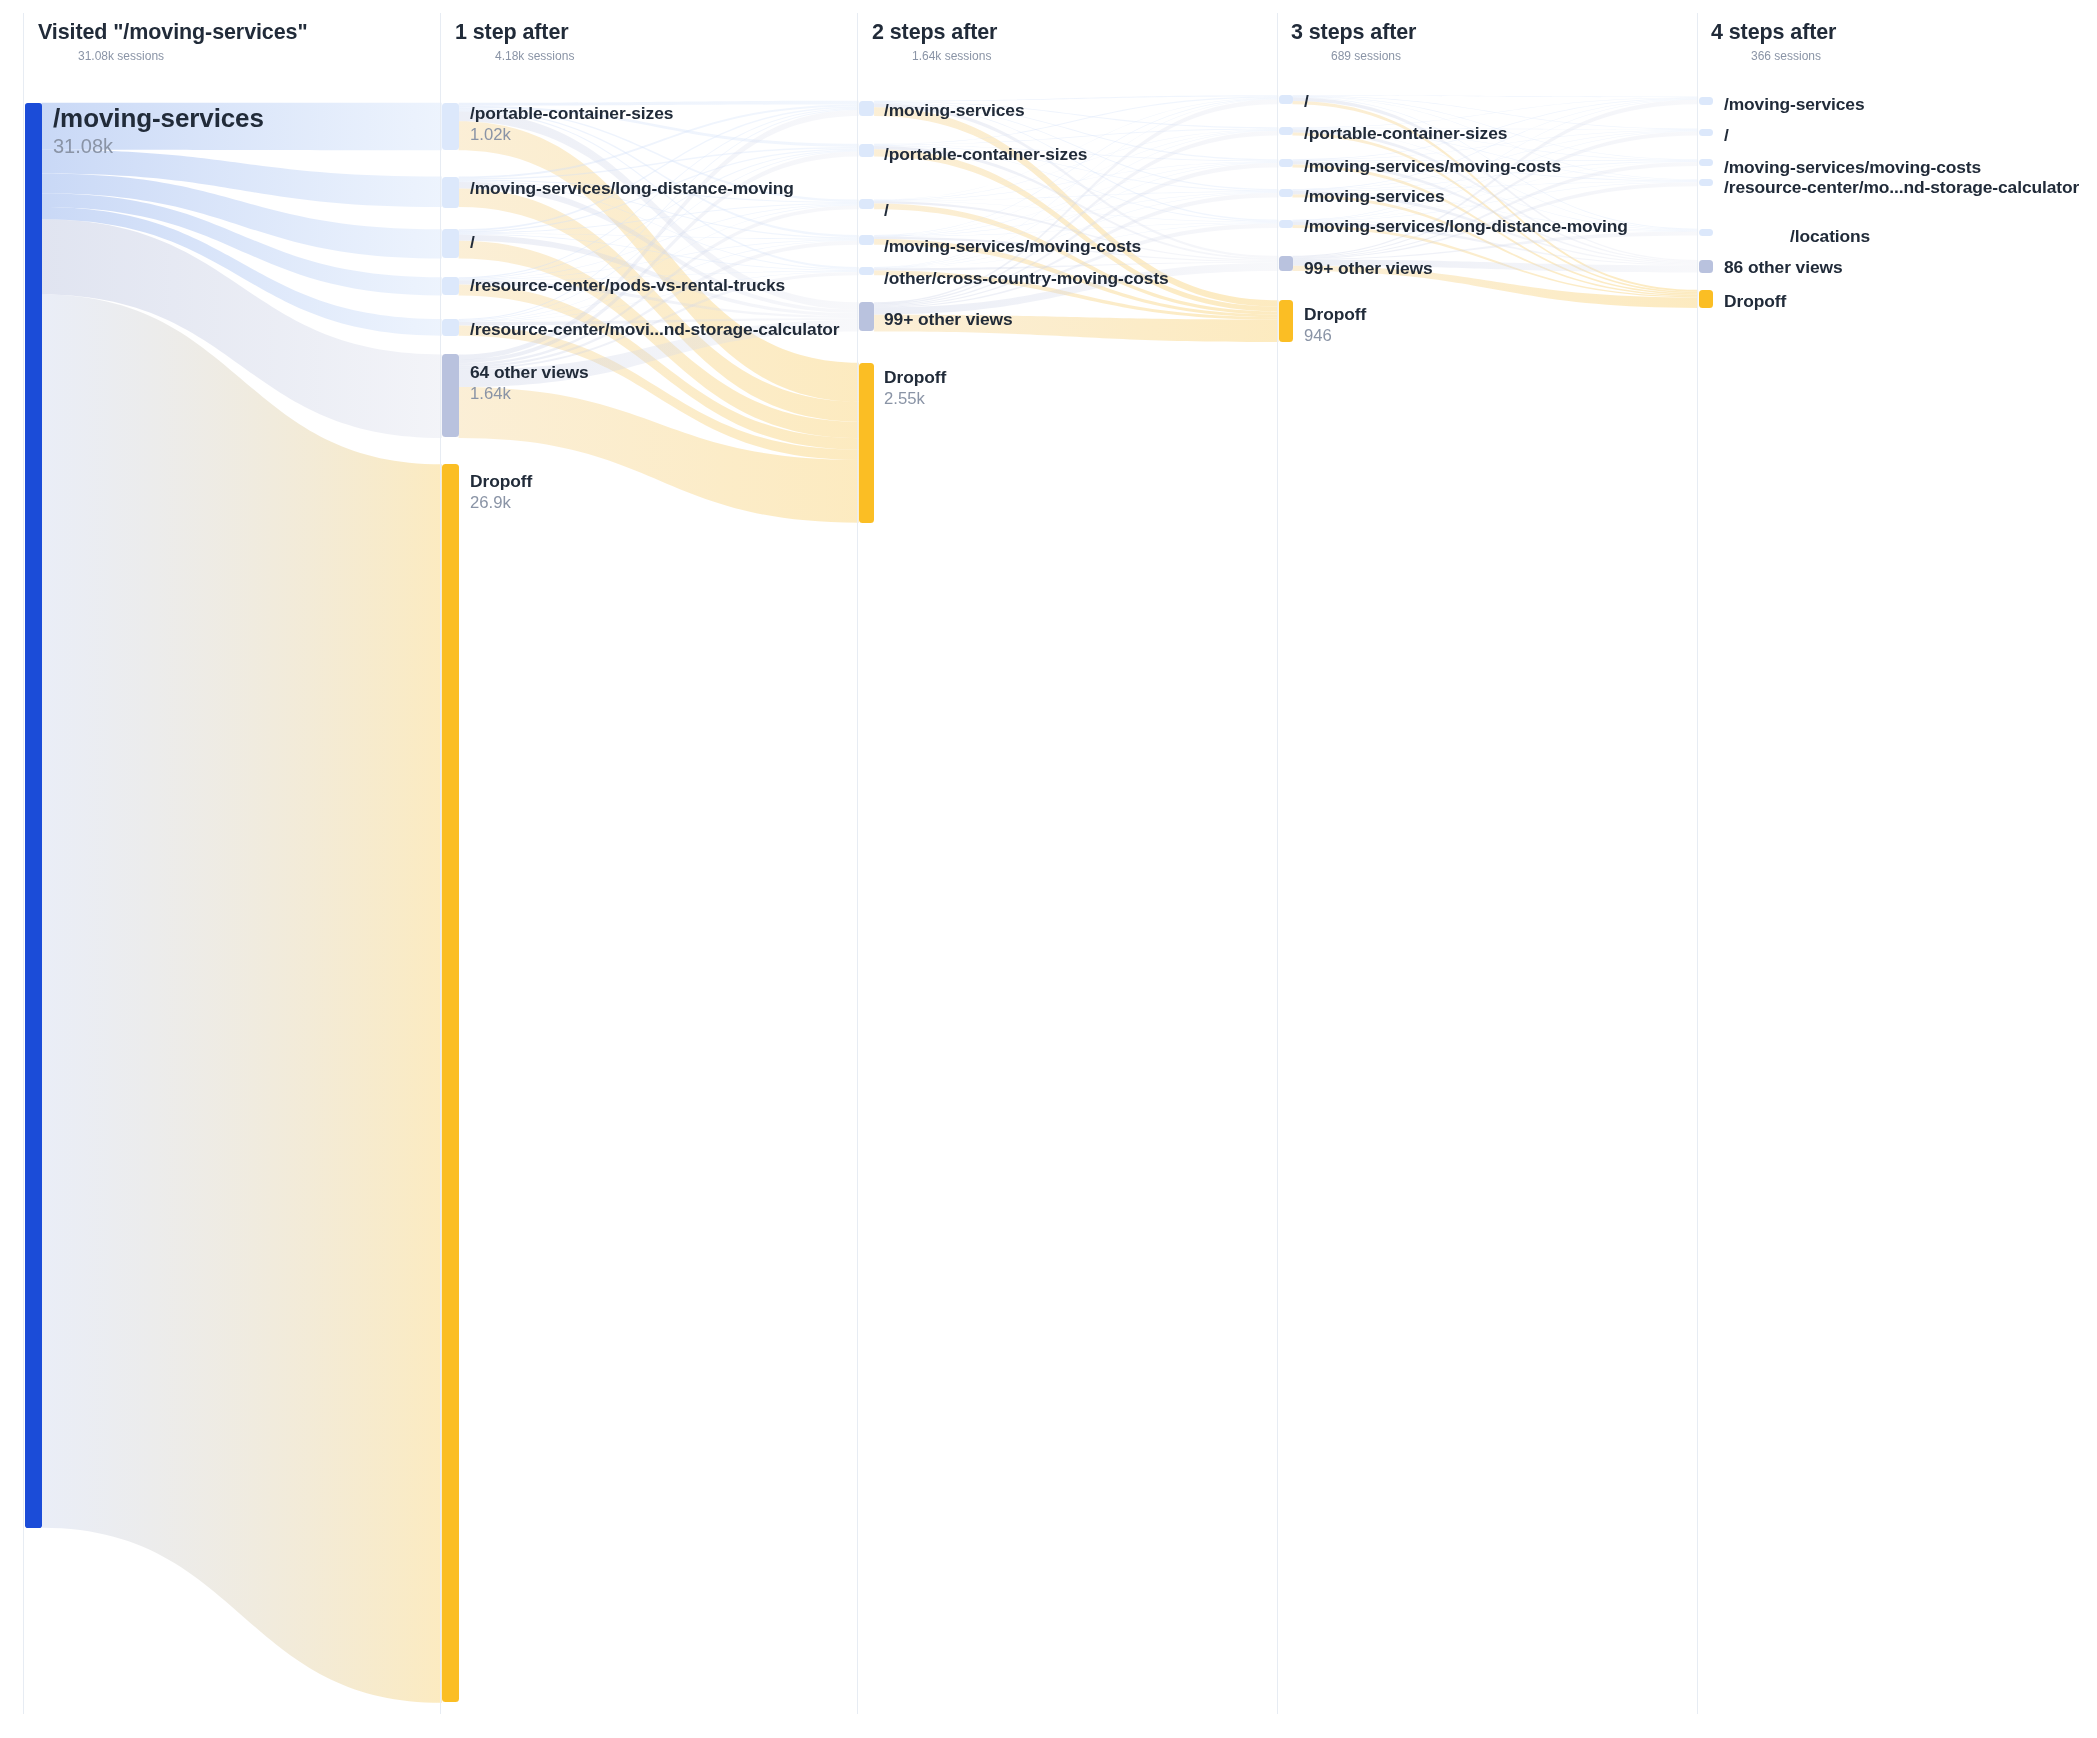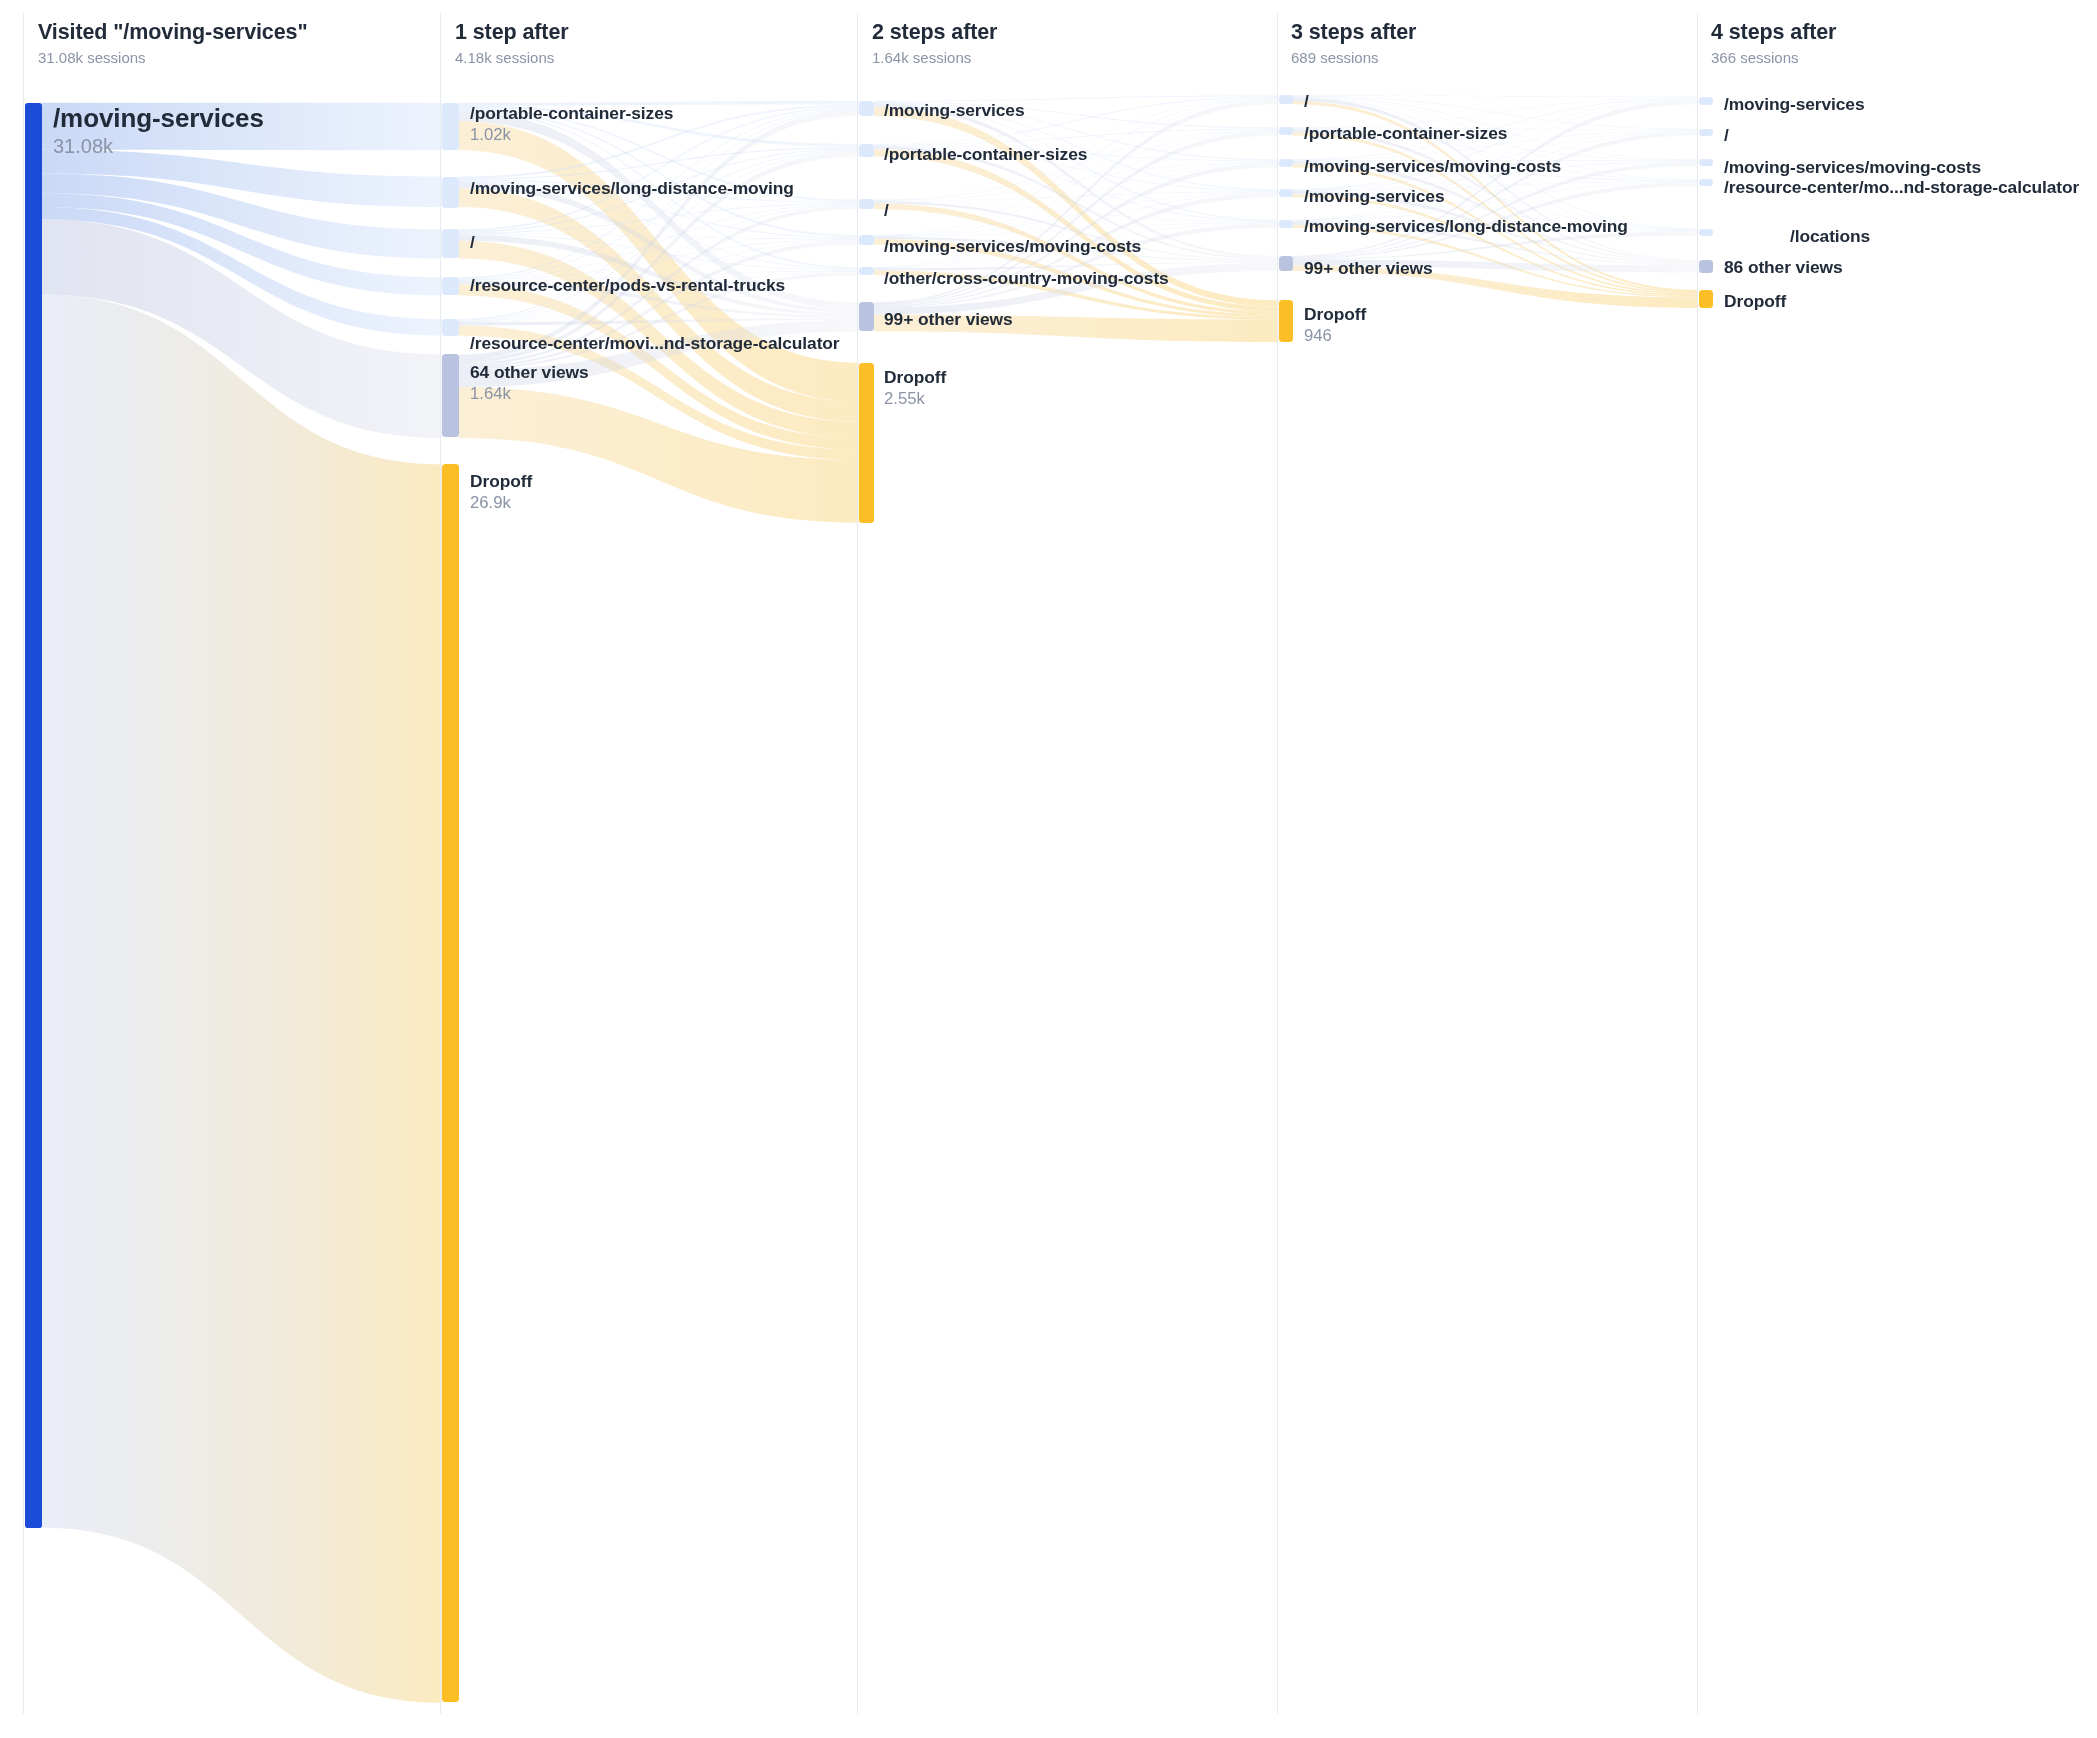--- a/index.html
+++ b/index.html
@@ -12,22 +12,22 @@
   }
   #sankey-root{position:absolute;inset:0;}
   svg.flow-layer{position:absolute;left:0;top:0;width:2097px;height:1739px;pointer-events:none;}
   .col-divider{position:absolute;width:1.4px;background:#e7ecf3;}
   .col-header{position:absolute;}
   .col-title{
     font-size:21.5px;font-weight:700;letter-spacing:-0.1px;
     color:#212b39;white-space:nowrap;line-height:1.05;
   }
   .col-sessions{
-    font-size:15px;font-weight:400;color:#8a94a6;
-    margin-top:6.3px;white-space:nowrap;line-height:1.05;
+    font-size:12px;font-weight:400;color:#8a94a6;
+    margin-top:6.3px;white-space:nowrap;line-height:1.05;margin-left:40px;
   }
   .node-bar{position:absolute;border-radius:3.5px;}
   .node-label{position:absolute;white-space:nowrap;}
   .node-name{font-size:17.4px;font-weight:700;color:#212b39;line-height:1.1;letter-spacing:-0.1px;}
   .node-name.big{font-size:26px;font-weight:700;}
   .node-value{font-size:16.7px;font-weight:400;color:#8a94a6;line-height:1.1;margin-top:2.8px;}
   .node-value.big{font-size:20px;}
 </style>
 </head>
 <body>
@@ -209,21 +209,21 @@
       </div>
       <div class="node-bar" style="left: 442px; top: 229px; width: 16.7px; height: 29px; background: rgb(220, 232, 251);"></div>
       <div class="node-label" style="left: 470px; top: 233px;">
         <div class="node-name">/</div>
       </div>
       <div class="node-bar" style="left: 442px; top: 277px; width: 16.7px; height: 18px; background: rgb(220, 232, 251);"></div>
       <div class="node-label" style="left: 470px; top: 276px;">
         <div class="node-name">/resource-center/pods-vs-rental-trucks</div>
       </div>
       <div class="node-bar" style="left: 442px; top: 319px; width: 16.7px; height: 16.7px; background: rgb(220, 232, 251);"></div>
-      <div class="node-label" style="left: 470px; top: 334px;">
+      <div class="node-label" style="left: 470px; top: 320px;">
         <div class="node-name">/resource-center/movi...nd-storage-calculator</div>
       </div>
       <div class="node-bar" style="left: 442px; top: 354px; width: 16.7px; height: 83px; background: rgb(185, 194, 222);"></div>
       <div class="node-label" style="left: 470px; top: 363px;">
         <div class="node-name">64 other views</div>
         <div class="node-value">1.64k</div>
       </div>
       <div class="node-bar" style="left: 442px; top: 464px; width: 16.7px; height: 1238px; background: rgb(251, 190, 36);"></div>
       <div class="node-label" style="left: 470px; top: 472px;">
         <div class="node-name">Dropoff</div>

